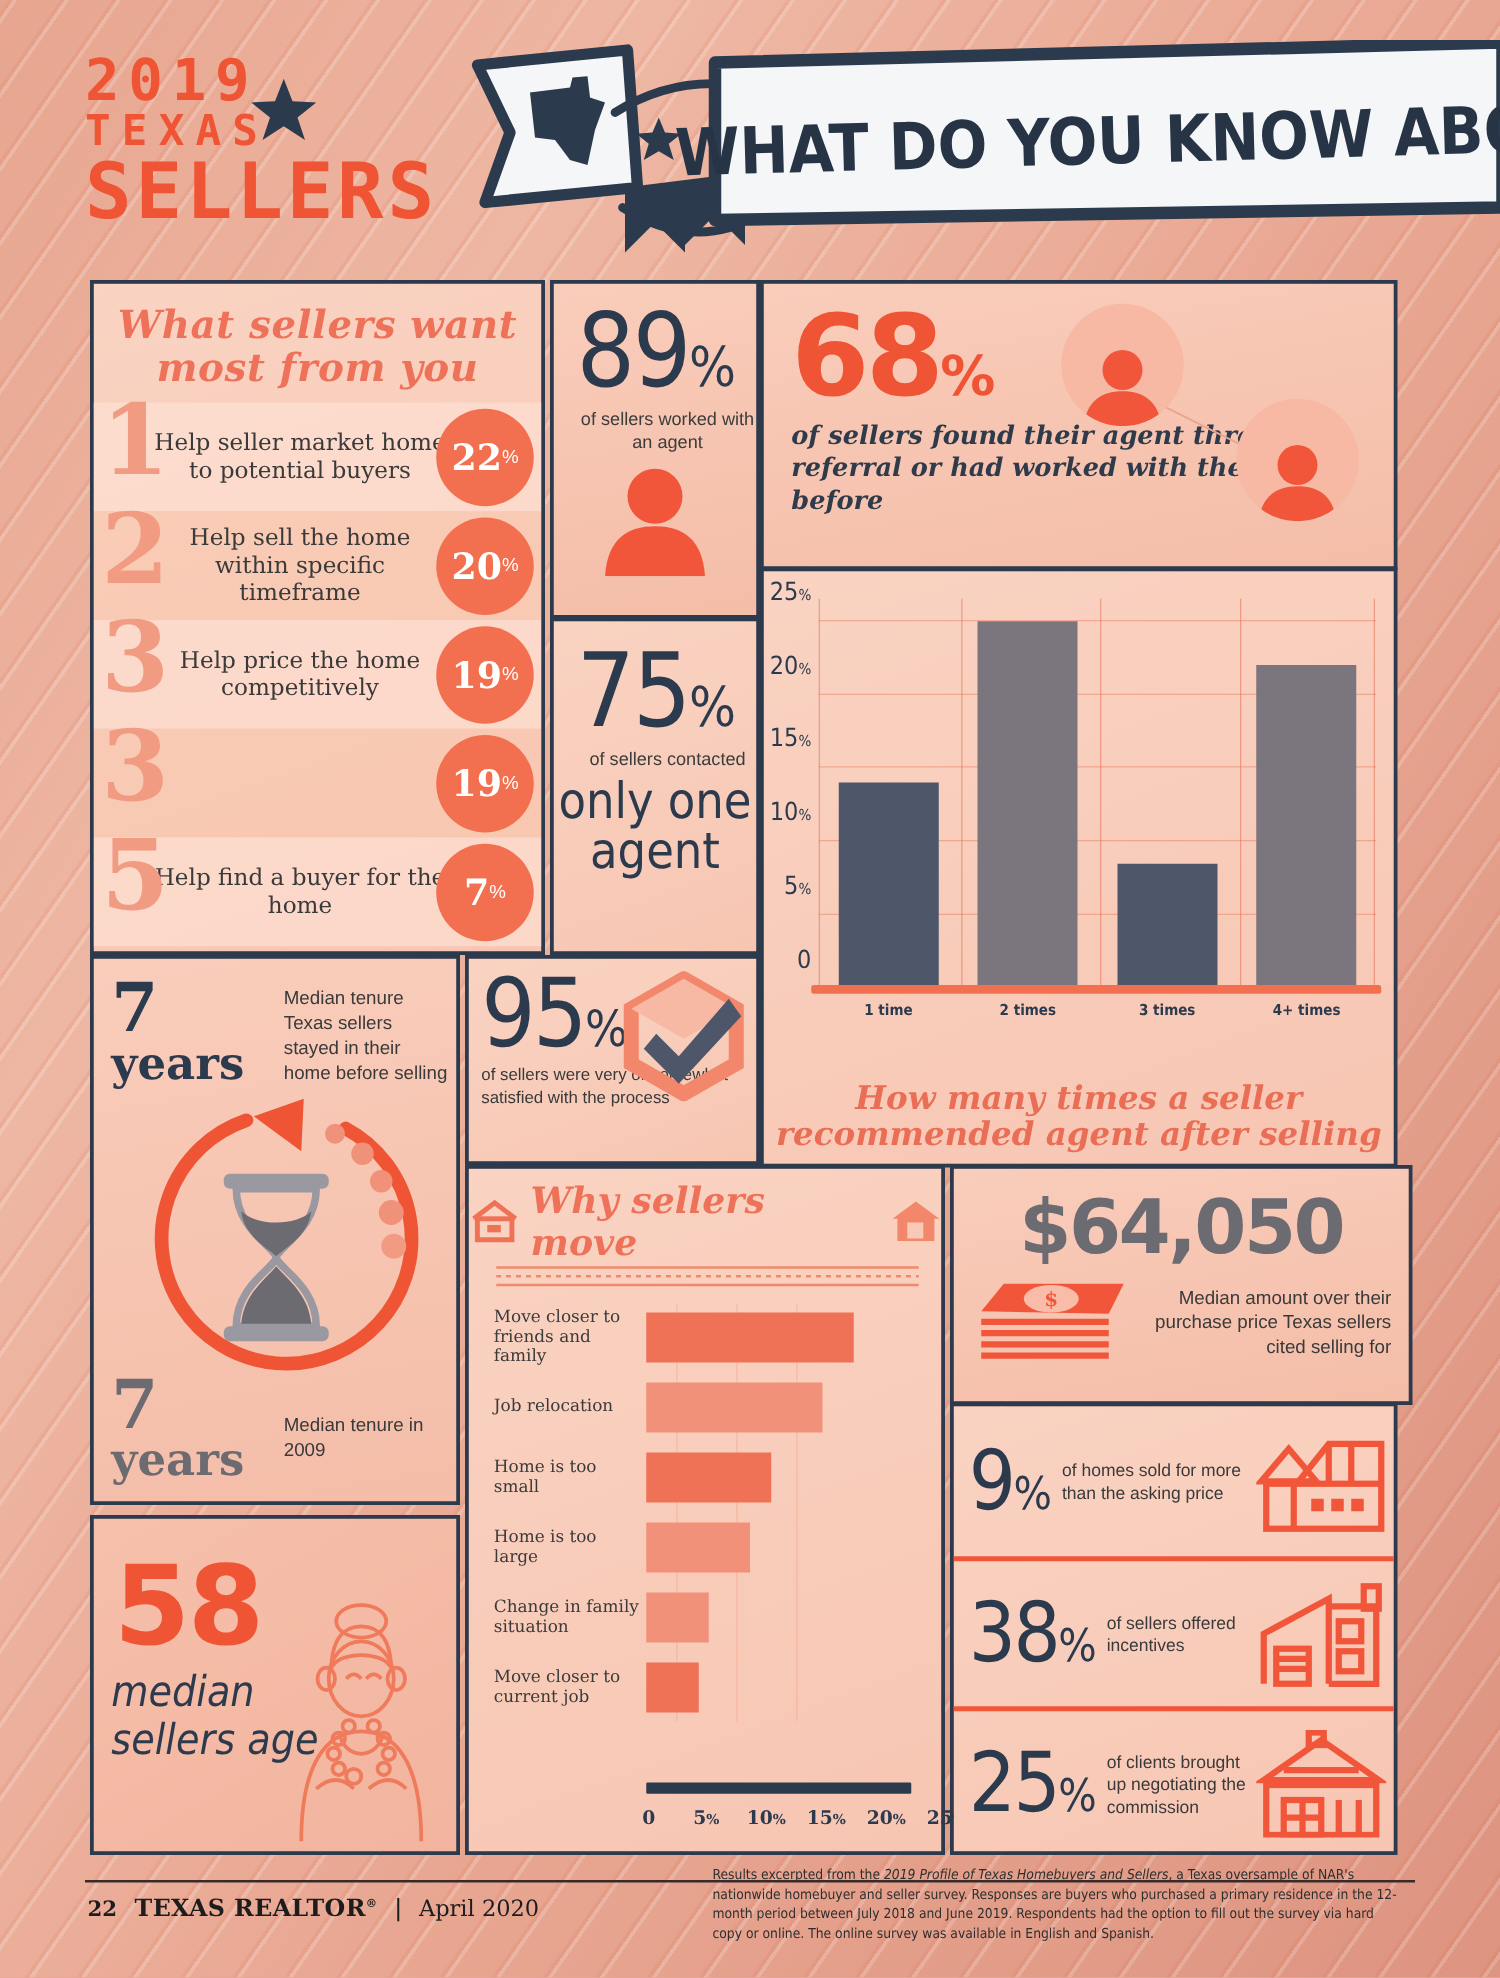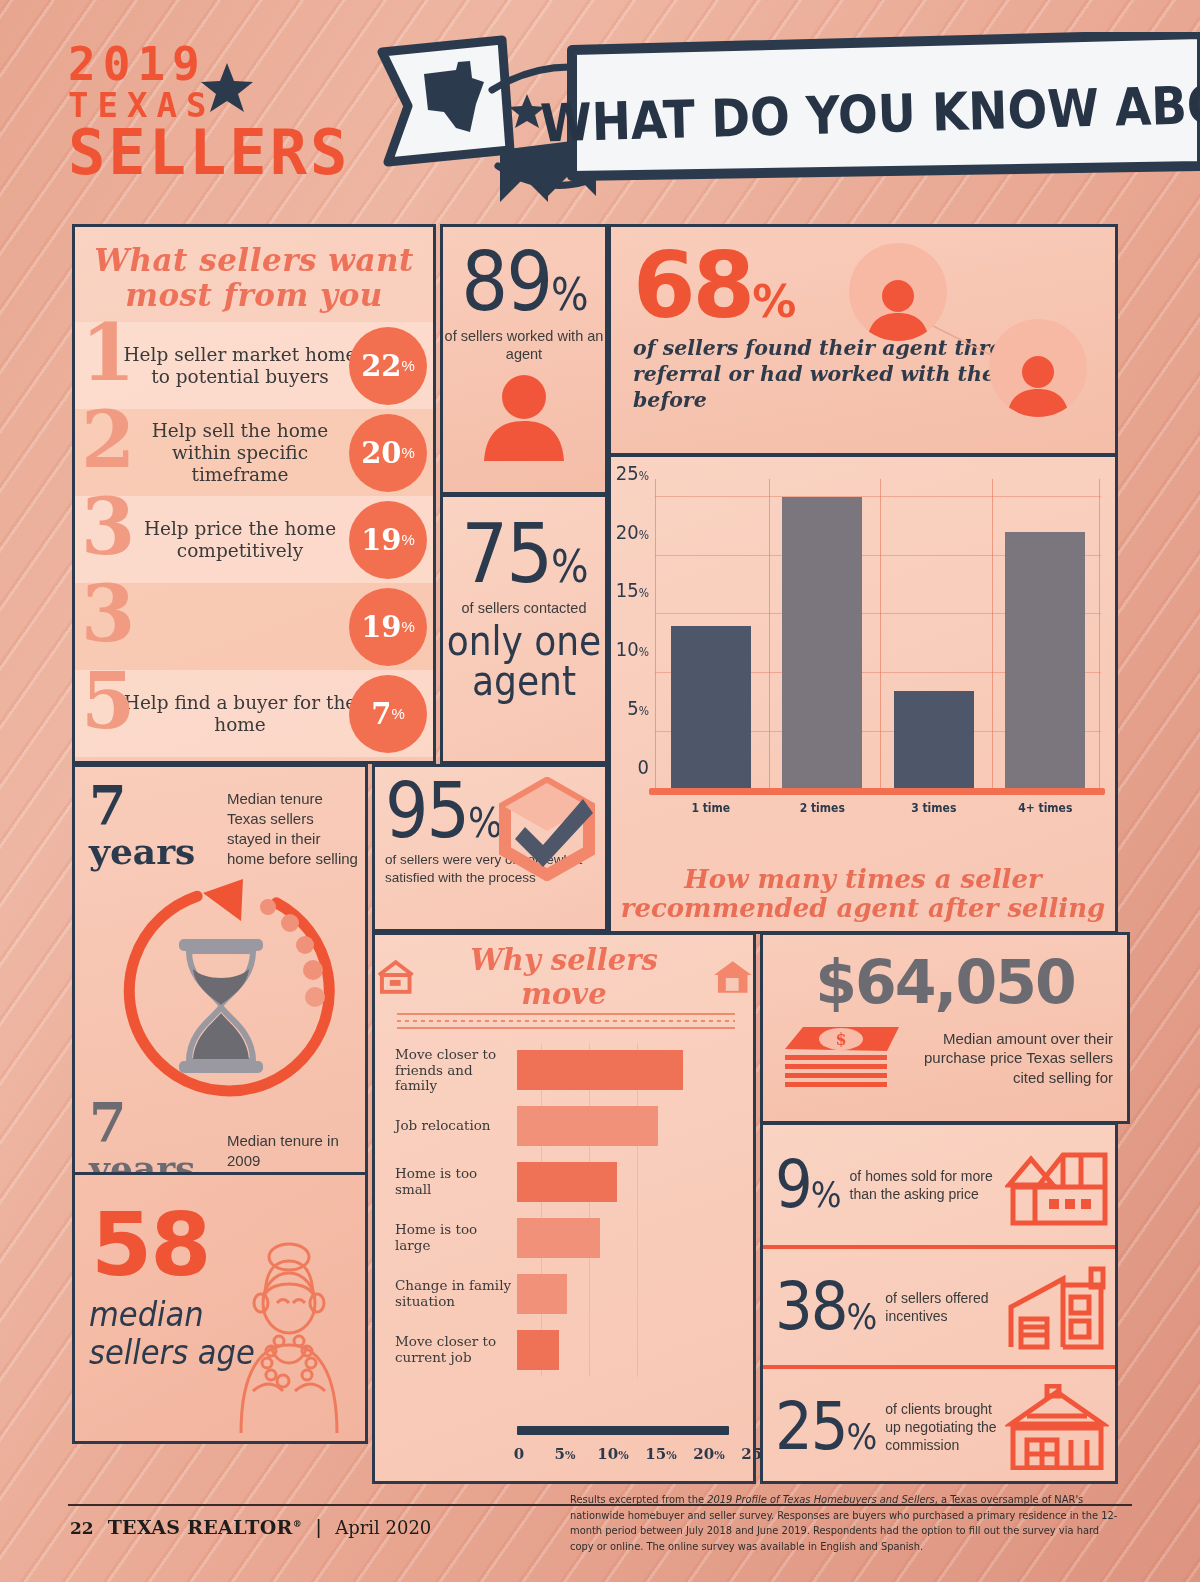--- a/index.html
+++ b/index.html
@@ -93,21 +93,21 @@
   .want-bubble i { font-style: normal; font-size: 15px; font-family:"Liberation Sans",sans-serif; }
 
   
   #p-89 { left: 440px; top: 224px; width: 168px; height: 271px; }
   .big-num {
     font-family: "DejaVu Sans Condensed","DejaVu Sans", sans-serif;
     font-weight: normal; color: #2c3a4d;
   }
   .n89 { font-size: 82px; text-align:center; line-height: 1; padding-top: 14px; letter-spacing: -2px; }
   .n89 span { font-size: 44px; }
-  .cap-sm { font-family:"Liberation Sans",sans-serif; font-size:14.5px; color:#3c3c3c; text-align:center; line-height:1.25; margin-top:4px; }
+  .cap-sm { font-family:"Liberation Sans",sans-serif; font-size:14.5px; color:#3c3c3c; text-align:center; line-height:1.25; margin-top:4px;margin-left:20px; }
   .person-icon { display:flex; justify-content:center; margin-top: 10px; }
 
   
   #p-75 { left: 440px; top: 494px; width: 168px; height: 270px; }
   .n75 { font-size: 82px; text-align:center; line-height: 1; padding-top: 16px; letter-spacing:-2px; }
   .n75 span { font-size: 44px; }
   .only-one {
     font-family:"DejaVu Sans Condensed","DejaVu Sans",sans-serif;
     font-size: 40px; color:#2c3a4d; text-align:center; line-height:1.0; margin-top: 4px;
   }
@@ -169,41 +169,41 @@
   .n95 { font-family:"DejaVu Sans Condensed","DejaVu Sans",sans-serif; font-size: 76px; color:#2c3a4d;
     line-height:1; padding: 6px 0 0 10px; letter-spacing:-2px;}
   .n95 span { font-size: 40px; }
   .cap95 { font-family:"Liberation Sans",sans-serif; font-size:13.5px; color:#3a3a3a; line-height:1.3; padding:2px 8px 0 10px; }
 
   
   #p-why { left: 372px; top: 932px; width: 384px; height: 552px; }
   .why-title { display:flex; align-items:center; justify-content:center; gap:8px; padding-top: 8px; }
   .why-title span {
     font-family:"DejaVu Serif",serif; font-style:italic; font-weight:bold;
-    font-size: 29px; color:#ee7259;text-align:center;
+    font-size: 29px; color:#ee7259;
   }
   .why-rules { margin: 2px 18px 0 22px; }
   .why-rules div:nth-child(1){ height:2px; background:#ef8a6f; }
   .why-rules div:nth-child(2){ height:2px; margin-top:5px;
     background: repeating-linear-gradient(90deg,#ef8a6f 0 4px,transparent 4px 8px); }
   .why-rules div:nth-child(3){ height:2px; margin-top:5px; background:#ef8a6f; }
   .hb-area { position:relative; margin: 14px 24px 0 20px; height: 390px; }
   .hb-row { position:relative; height: 54px; margin-bottom: 2px; }
   .hb-label { position:absolute; left:0; top:50%; transform:translateY(-50%); width:118px;
     font-family:"DejaVu Serif",serif; font-size:13.5px; color:#3a3a3a; line-height:1.16; }
   .hb-track { position:absolute; left:122px; right:0; top:0; bottom:0; }
   .hb-bar { position:absolute; left:0; top:50%; transform:translateY(-50%); height: 40px; }
   .hb-vline { position:absolute; top:-8px; bottom:-4px; width:1px; background: rgba(236,140,110,.30); }
   .hb-axis { position:absolute; left:142px; right:24px; bottom: 46px; height:9px; background:#2c3a4d; border-radius:1px; }
   .hb-tick { position:absolute; bottom: 18px; transform:translateX(-50%);
     font-family:"DejaVu Serif",serif; font-weight:bold; font-size:15px; color:#2c3a4d; }
   .hb-tick i { font-style:normal; font-size:11px; }
 
   
-  #p-58 { left: 72px; top: 1172px; width: 296px; height: 272px;
+  #p-58 { left: 72px; top: 1212px; width: 296px; height: 272px;
           background: linear-gradient(150deg,#f6c0ab,#f2b49e); }
   .n58 { font-family:"DejaVu Sans",sans-serif; font-weight:bold; font-size: 88px; color:#ef5535;
     line-height:1; padding: 26px 0 0 16px; letter-spacing:-2px;}
   .t58 { font-family:"DejaVu Sans Condensed","DejaVu Sans",sans-serif; font-style:italic;
     font-size: 34px; color:#2c3a4d; line-height:1.12; padding-left:14px; margin-top:6px;}
 
   
   #p-money { left: 760px; top: 932px; width: 370px; height: 192px; }
   .money {
     font-family:"DejaVu Sans",sans-serif; font-weight:bold; font-size: 60px; color:#6d6b72;

